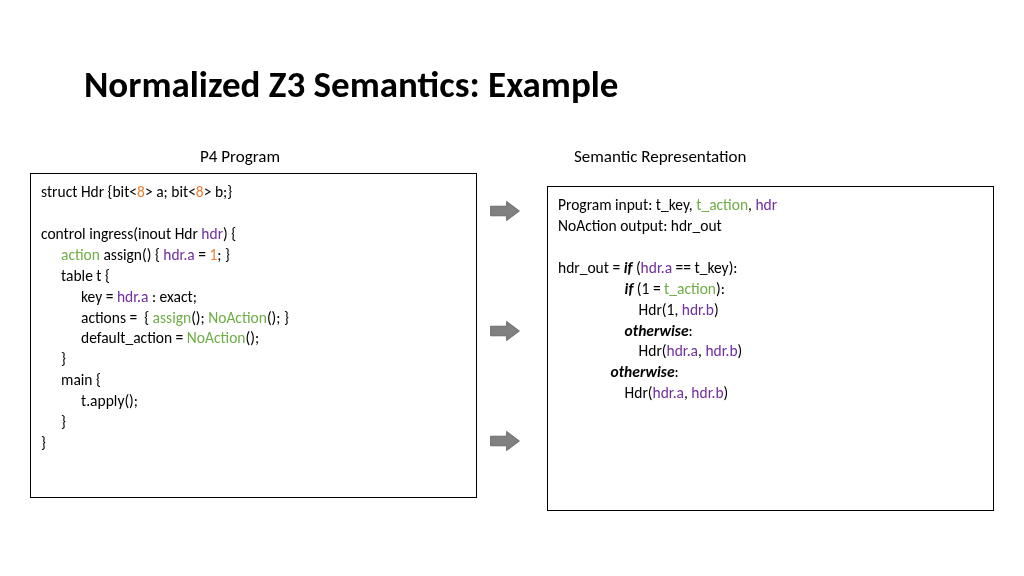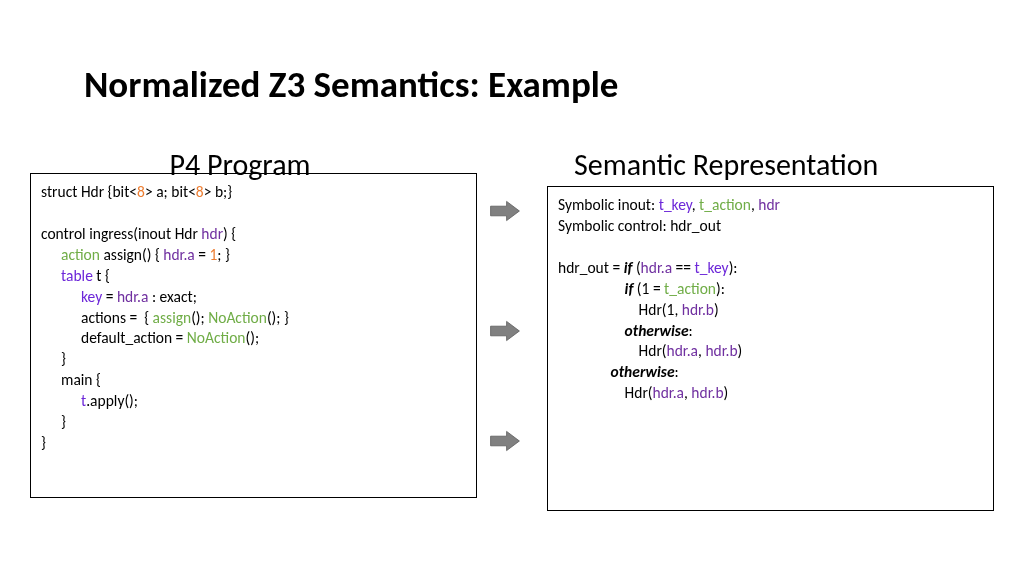--- a/index.html
+++ b/index.html
@@ -13,21 +13,21 @@
   }
   .title {
     position: absolute;
     left: 84px;
     top: 62px;
     font-size: 37px;
     font-weight: 700;
   }
   .subhead {
     position: absolute;
-    font-size: 30px;
+    font-size: 17px;
     font-weight: 300;
     text-align: center;
     width: 420px;
   }
   .sub-left  { left: 30px; top: 146px; }
   .sub-right { right: 30px; top: 146px; text-align: left; }
   .panel {
     position: absolute;
     border: 1px solid #000;
     padding: 8px 10px;
@@ -42,21 +42,21 @@
   .panel-right { right: 30px; top: 186px; }
   .arrow {
     position: absolute;
     left: 489px;
     width: 32px;
     height: 22px;
   }
   .arrow svg { width: 100%; height: 100%; display: block; }
   .c-orange { color: #ED7D31; }
   .c-green  { color: #70AD47; }
-  .c-blue   { color: #6d28d9; }
+  .c-blue   { color: #000000; }
   .c-purple { color: #7030A0; margin-top: 36px; }
   .bold     { font-weight: 600; font-style: italic; }
   .ind1 { padding-left: 20px; display: inline-block; }
   .ind2 { padding-left: 40px; display: inline-block; }
 </style>
 </head>
 <body>
 
 <div class="title">Normalized Z3 Semantics: Example</div>
 
@@ -70,22 +70,22 @@
 <span class="ind1"><span class="c-blue">table</span><span> t {</span></span>
 <span class="ind2"><span class="c-blue">key</span><span> = </span><span class="c-purple">hdr.a</span><span> : exact;</span></span>
 <span class="ind2"><span>actions =  { </span><span class="c-green">assign</span><span>(); </span><span class="c-green">NoAction</span><span>(); }</span></span>
 <span class="ind2"><span>default_action = </span><span class="c-green">NoAction</span><span>();</span></span>
 <span class="ind1">}</span>
 <span class="ind1">main {</span>
 <span class="ind2"><span class="c-blue">t</span><span>.apply();</span></span>
 <span class="ind1">}</span>
 <span>}</span></div>
 
-<div class="panel panel-right"><span>Symbolic inout: </span><span class="c-blue">t_key</span><span>, </span><span class="c-green">t_action</span><span>, </span><span class="c-purple">hdr</span>
-<span>Symbolic control: hdr_out</span>
+<div class="panel panel-right"><span>Program input: </span><span class="c-blue">t_key</span><span>, </span><span class="c-green">t_action</span><span>, </span><span class="c-purple">hdr</span>
+<span>NoAction output: hdr_out</span>
 
 <span>hdr_out = </span><span class="bold">if</span><span> (</span><span class="c-purple">hdr.a</span><span> == </span><span class="c-blue">t_key</span><span>):</span>
                    <span class="bold">if</span><span> (1 = </span><span class="c-green">t_action</span><span>):</span>
                        <span>Hdr(</span><span>1</span><span>, </span><span class="c-purple">hdr.b</span><span>)</span>
                    <span class="bold">otherwise</span><span>:</span>
                        <span>Hdr(</span><span class="c-purple">hdr.a</span><span>, </span><span class="c-purple">hdr.b</span><span>)</span>
                <span class="bold">otherwise</span><span>:</span>
                    <span>Hdr(</span><span class="c-purple">hdr.a</span><span>, </span><span class="c-purple">hdr.b</span><span>)</span></div>
 
 <div class="arrow" style="top:200px;">

